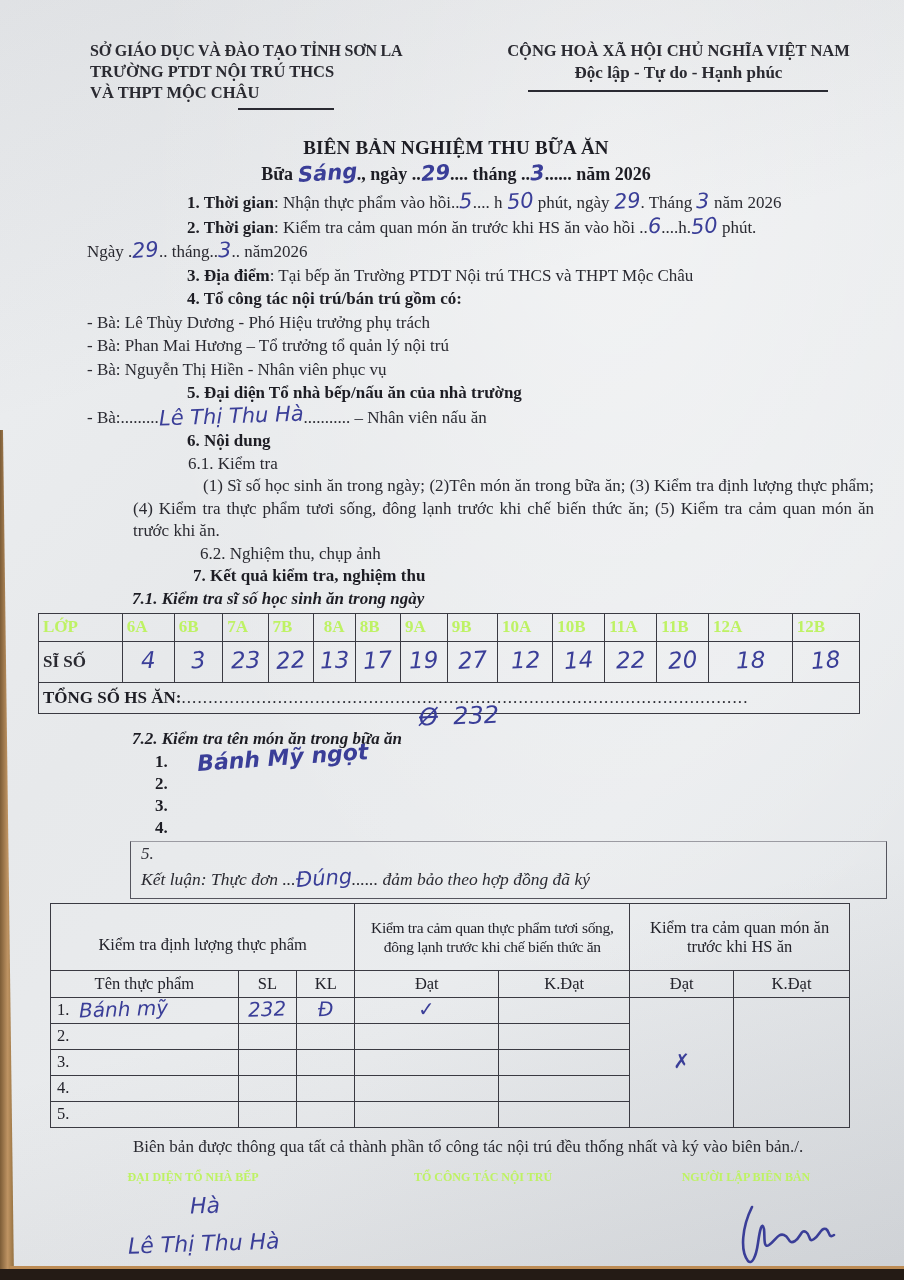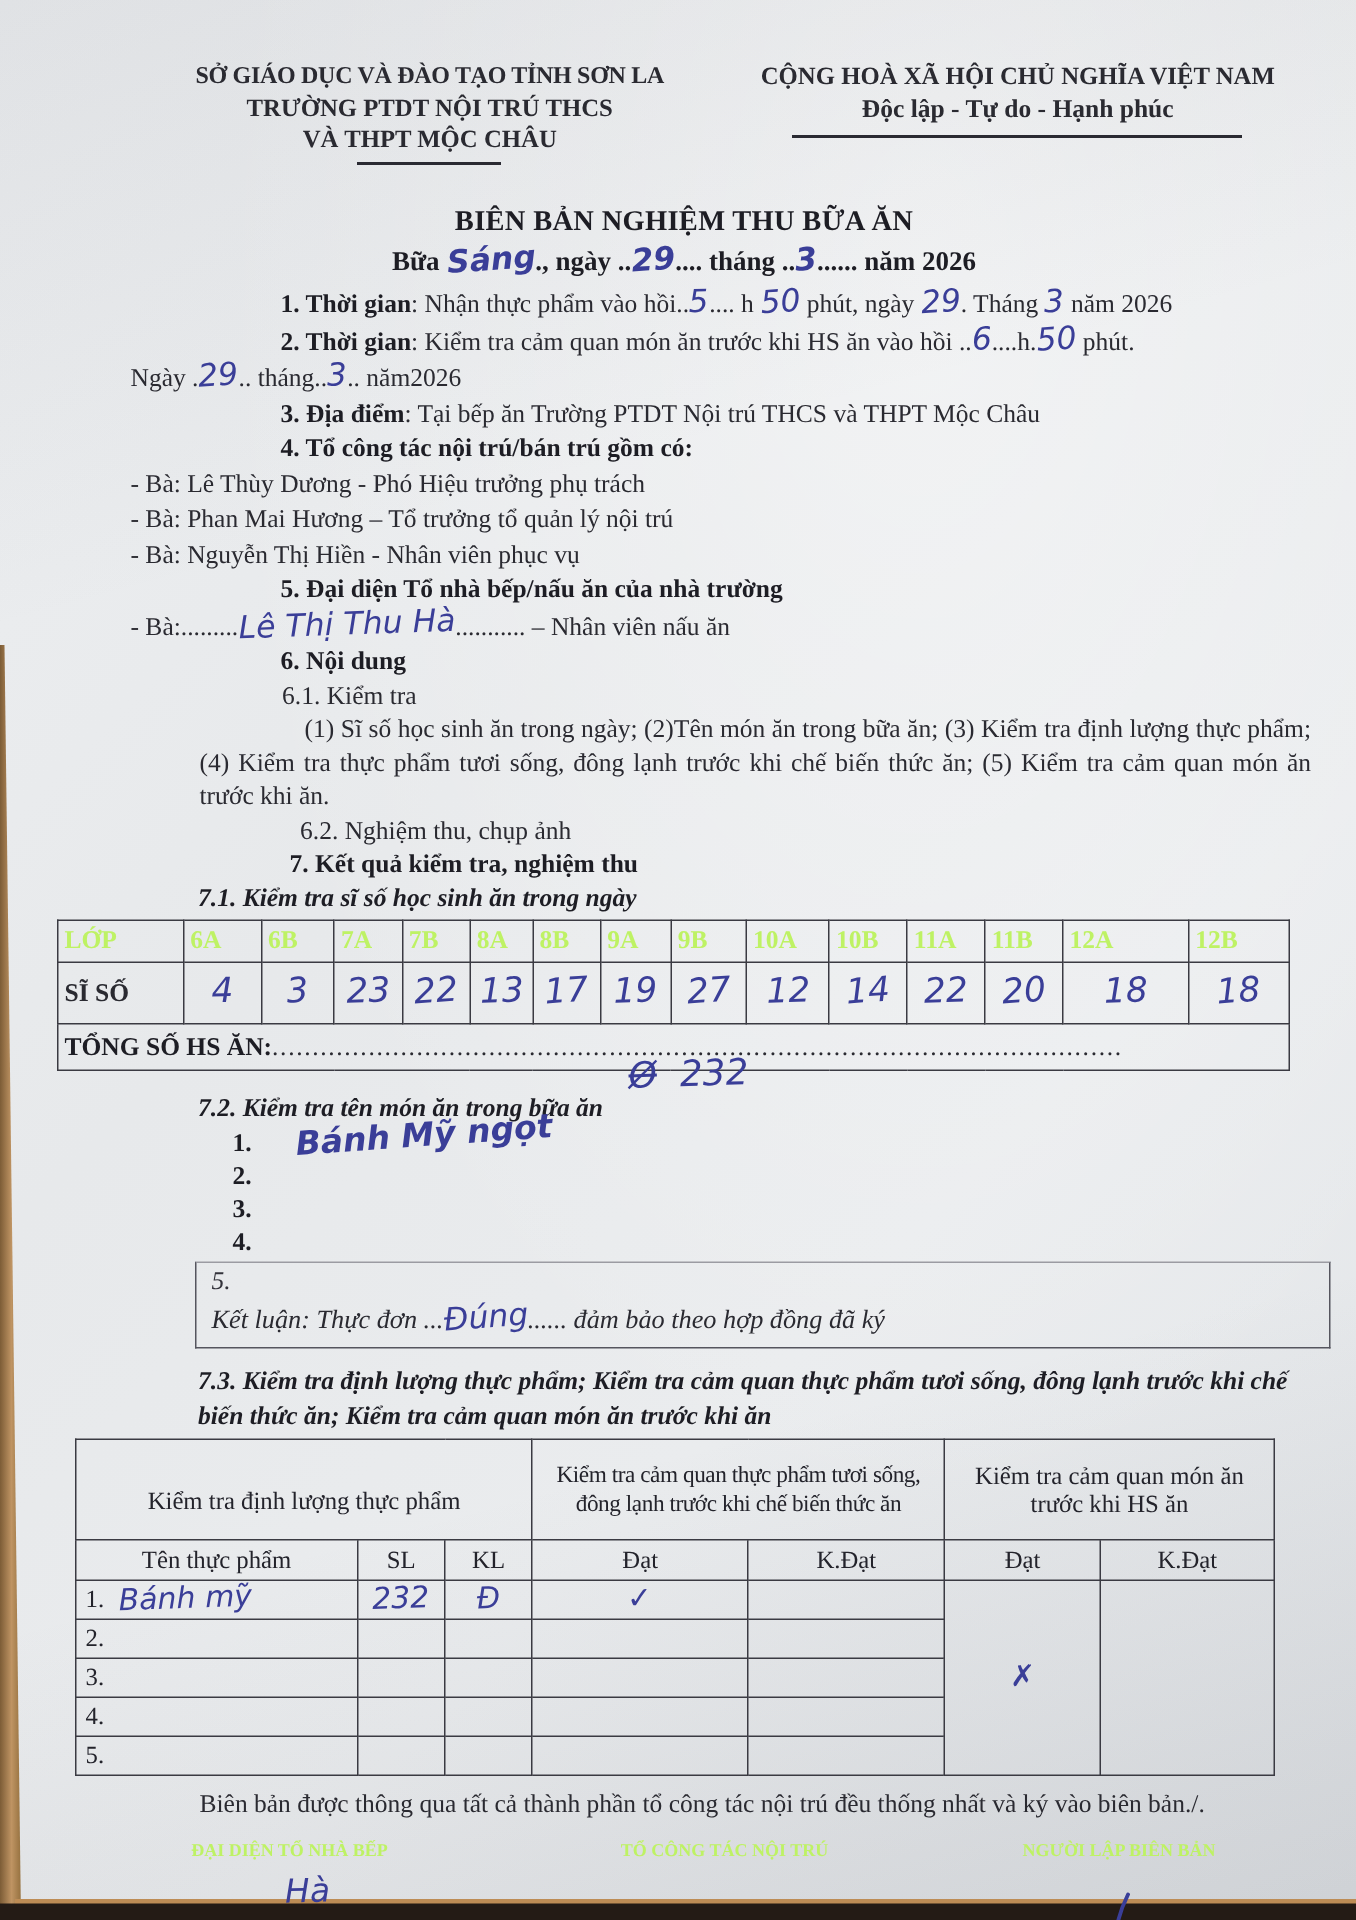--- a/index.html
+++ b/index.html
@@ -39,21 +39,21 @@
     font-family:"DejaVu Sans", sans-serif;font-style:italic;color:#3a3e98;
     display:inline-block;line-height:1;
   }
   .hw-md{font-size:21px;}
   .tiltA{transform:rotate(-4deg);}
   .tiltB{transform:rotate(-2deg);}
   .strike{text-decoration:line-through;}
 
   
   .hdr{display:flex;align-items:flex-start;padding-top:40px;}
-  .hdr-left{width:400px;margin-left:52px;text-align:center;line-height:21px;}
+  .hdr-left{width:400px;margin-left:52px;line-height:21px;}
   .hdr-left .l1{font-weight:600;font-size:16px;letter-spacing:-.2px;}
   .hdr-left .l2,.hdr-left .l3{font-weight:bold;font-size:16.5px;}
   .hdr-right{width:398px;margin-left:auto;text-align:center;line-height:22px;}
   .hdr-right .l1{font-weight:bold;font-size:16.5px;}
   .hdr-right .l2{font-weight:bold;font-size:17px;}
   .rule-s{width:96px;height:2px;background:#2a2a32;margin:5px auto 0;}
   .rule-l{width:300px;height:2px;background:#2a2a32;margin:6px auto 0;}
 
   .title{text-align:center;font-weight:bold;font-size:19px;color:#1d1d24;margin-top:27px;letter-spacing:.2px;}
   .subtitle{text-align:center;font-weight:bold;font-size:18px;color:#1d1d24;margin-top:3px;}
@@ -188,21 +188,21 @@
         <col style="width:10%">
         <col style="width:8%">
     </colgroup>
     <tbody>
         <tr class="hrow">
       <td>LỚP</td>
     <td style="text-align: left;">6A</td>
           <td style="text-align: left;">6B</td>
           <td style="text-align: left;">7A</td>
           <td style="text-align: left;">7B</td>
-          <td style="text-align: left;">8A</td>
+          <td style="text-align: center;">8A</td>
           <td style="text-align: left;">8B</td>
           <td style="text-align: left;">9A</td>
           <td style="text-align: left;">9B</td>
           <td style="text-align: left;">10A</td>
           <td style="text-align: left;">10B</td>
           <td style="text-align: left;">11A</td>
           <td style="text-align: left;">11B</td>
           <td style="text-align: left;">12A</td>
           <td style="text-align: left;">12B</td>
         </tr>
@@ -241,21 +241,20 @@
   <div class="s72-item">3.</div>
   <div class="s72-item">4.</div>
 
   <div class="box72">
     <div class="n5">5.</div>
     <div class="concl">
       <span>Kết luận: Thực đơn ...</span><span class="hw hw-md tiltA">Đúng</span><span>...... đảm bảo theo hợp đồng đã ký</span>
     </div>
   </div>
 
-  <div class="h7x" style="margin-top:10px;width:760px;line-height:23px;">7.3. Kiểm tra định lượng thực phẩm; Kiểm tra cảm quan thực phẩm tươi sống, đông lạnh trước khi chế biến thức ăn;  Kiểm tra cảm quan món ăn trước khi ăn</div>
 
   <table class="t73">
     <colgroup>
       <col style="width:23.5%">
         <col style="width:7.3%">
         <col style="width:7.3%">
         <col style="width:18%">
         <col style="width:16.4%">
         <col style="width:13%">
         <col style="width:14.5%">

